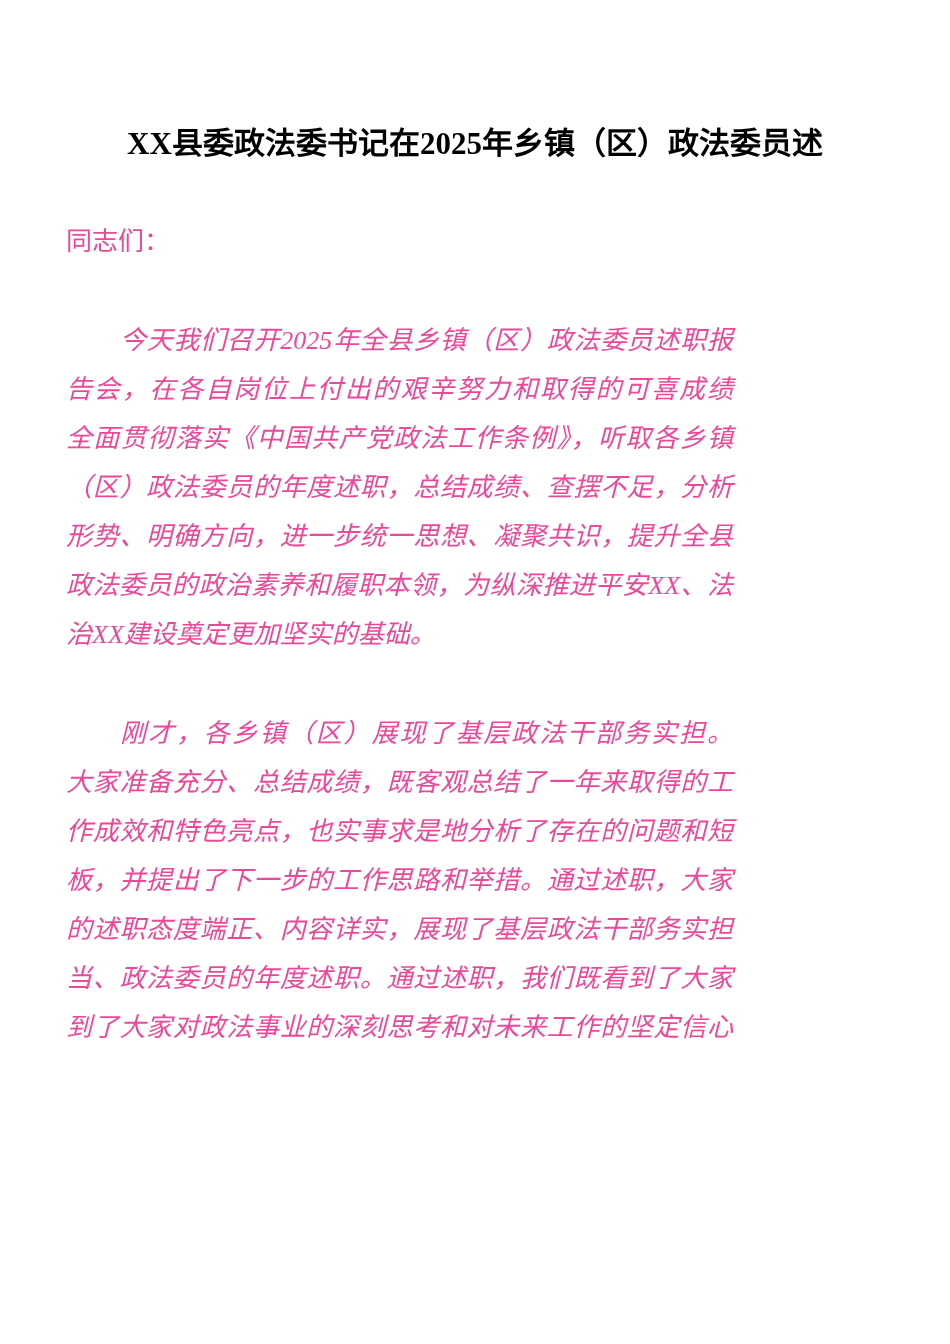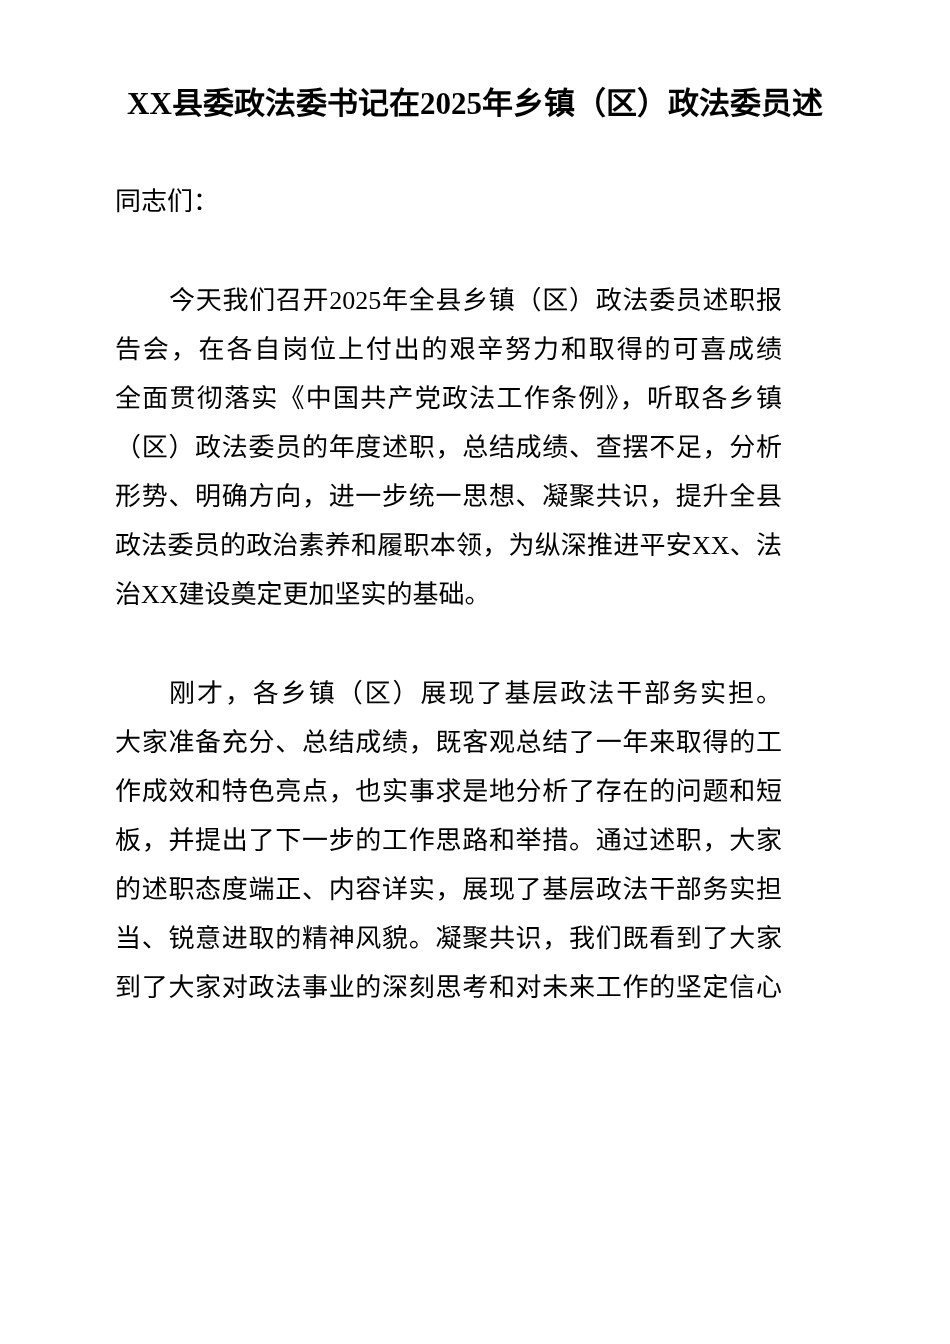--- a/index.html
+++ b/index.html
@@ -11,45 +11,46 @@
     position: relative;
     width: 950px;
     height: 1344px;
     margin: 0 auto;
     background: #ffffff;
     color: #000000;
     overflow: hidden;
   }
   
   .doc-title {
-    padding-top: 76px;
+    padding-top: 116px;
     text-align: center;
     font-family: "Liberation Serif", serif;
     font-weight: 700;
     font-size: 31px;
     line-height: 55px;
     color: #000000;
   }
   .title-line {
     white-space: nowrap;
   }
   
   .content {
     width: 667px;
-    margin-left: 115px;
+    margin-left: 66px;
     font-family: "Liberation Serif", serif;
     font-size: 26px;
     line-height: 49px;
-    color: #000000;
+    color: #ec4899;
   }
   .salutation {
     margin-top: 46px;
   }
   .paragraph {
     margin-top: 50px;
+    font-style: italic;
   }
   .line {
     text-align: left;
   }
   
   .line.fill {
     text-align: justify;
     text-align-last: justify;
     text-justify: inter-character;
   }
@@ -80,19 +81,19 @@
       <div class="line fill">政法委员的政治素养和履职本领，为纵深推进平安XX、法</div>
       <div class="line">治XX建设奠定更加坚实的基础。</div>
     </div>
 
     <div class="paragraph">
       <div class="line fill indent">刚才，各乡镇（区）展现了基层政法干部务实担。</div>
       <div class="line fill">大家准备充分、总结成绩，既客观总结了一年来取得的工</div>
       <div class="line fill">作成效和特色亮点，也实事求是地分析了存在的问题和短</div>
       <div class="line fill">板，并提出了下一步的工作思路和举措。通过述职，大家</div>
       <div class="line fill">的述职态度端正、内容详实，展现了基层政法干部务实担</div>
-      <div class="line fill">当、锐意进取的精神风貌。凝聚共识，我们既看到了大家</div>
+      <div class="line fill">当、政法委员的年度述职。通过述职，我们既看到了大家</div>
       <div class="line fill">到了大家对政法事业的深刻思考和对未来工作的坚定信心</div>
     </div>
 
   </div>
 
 </div>
 
 </body></html>

